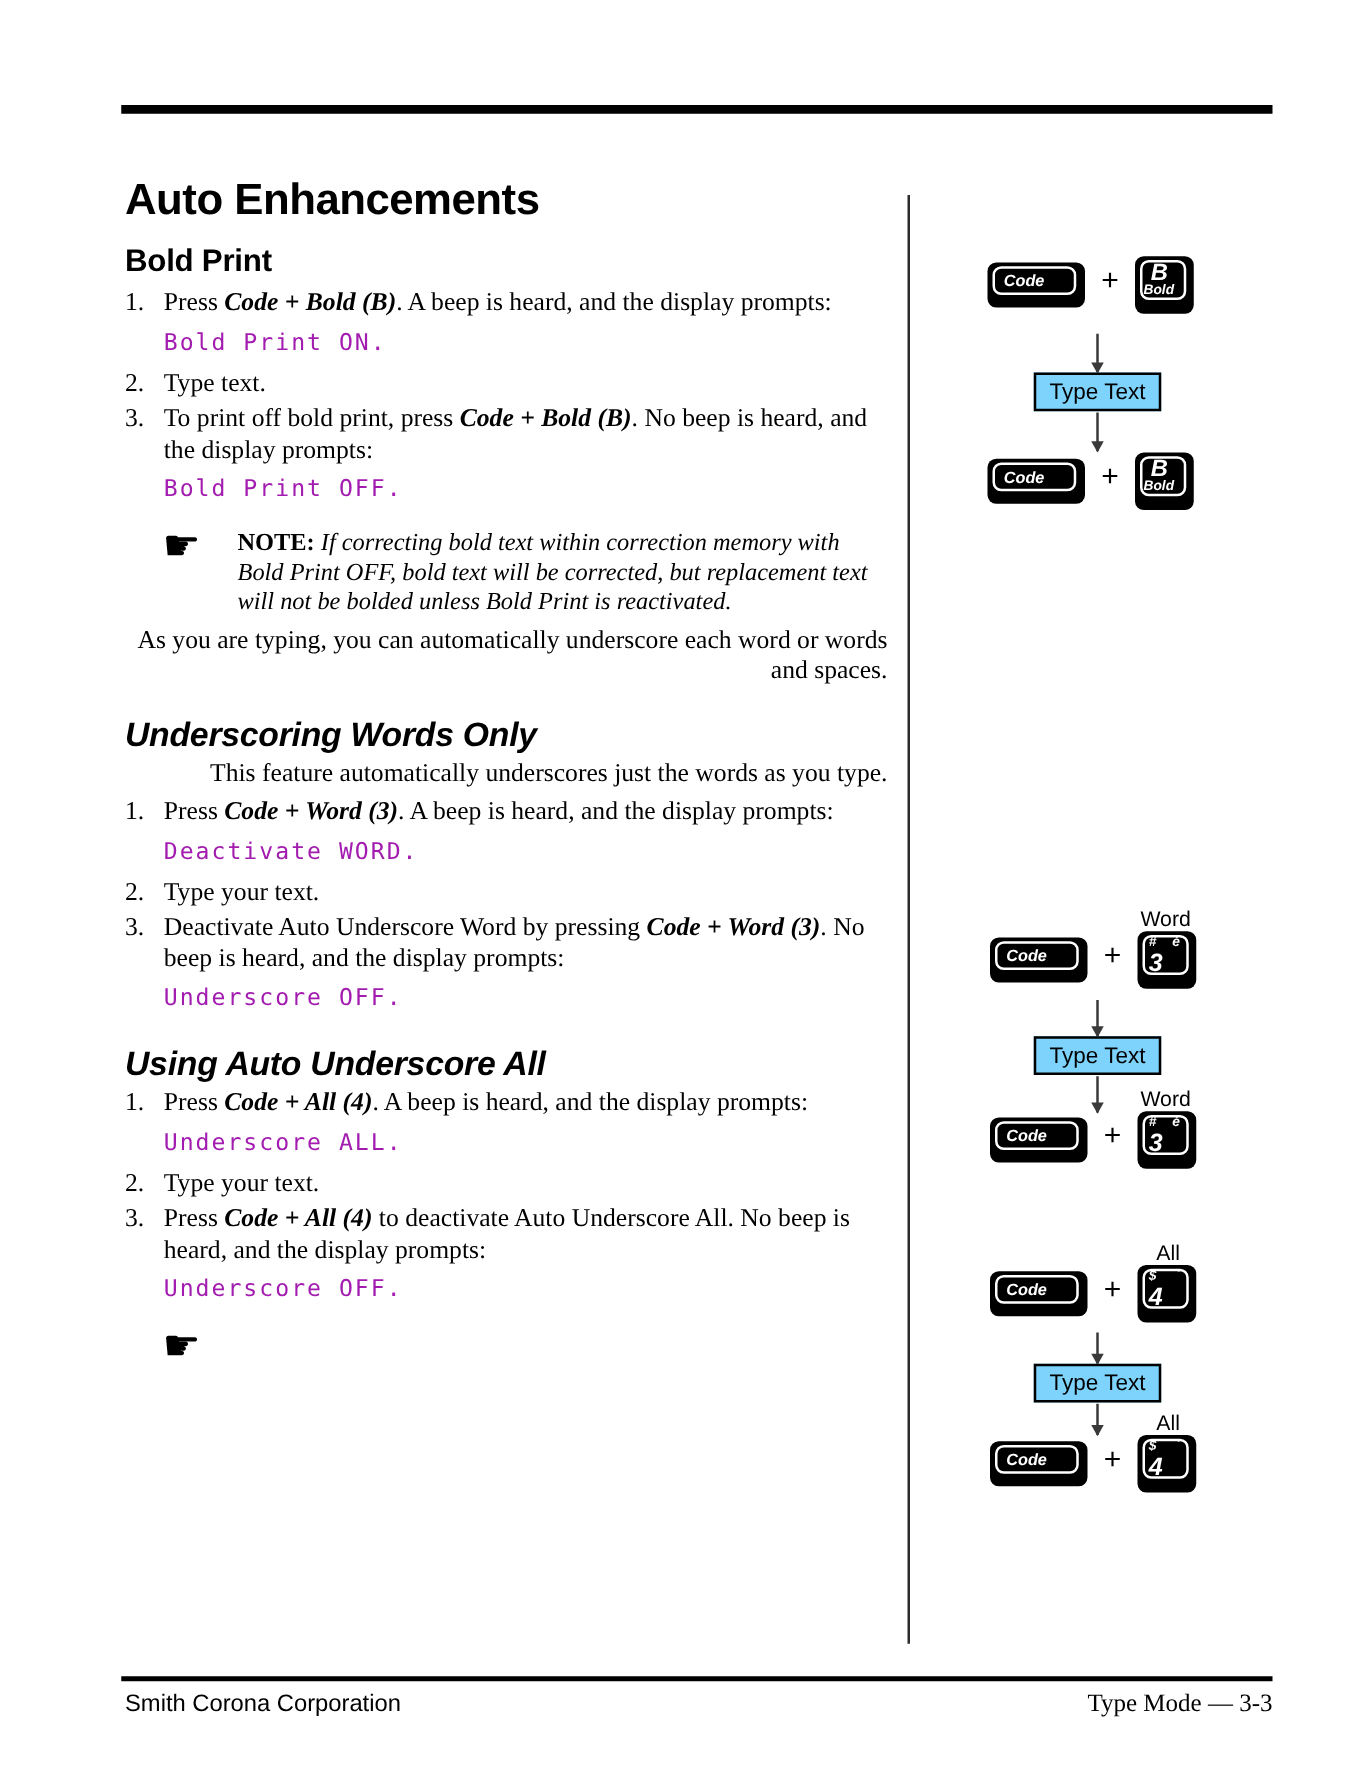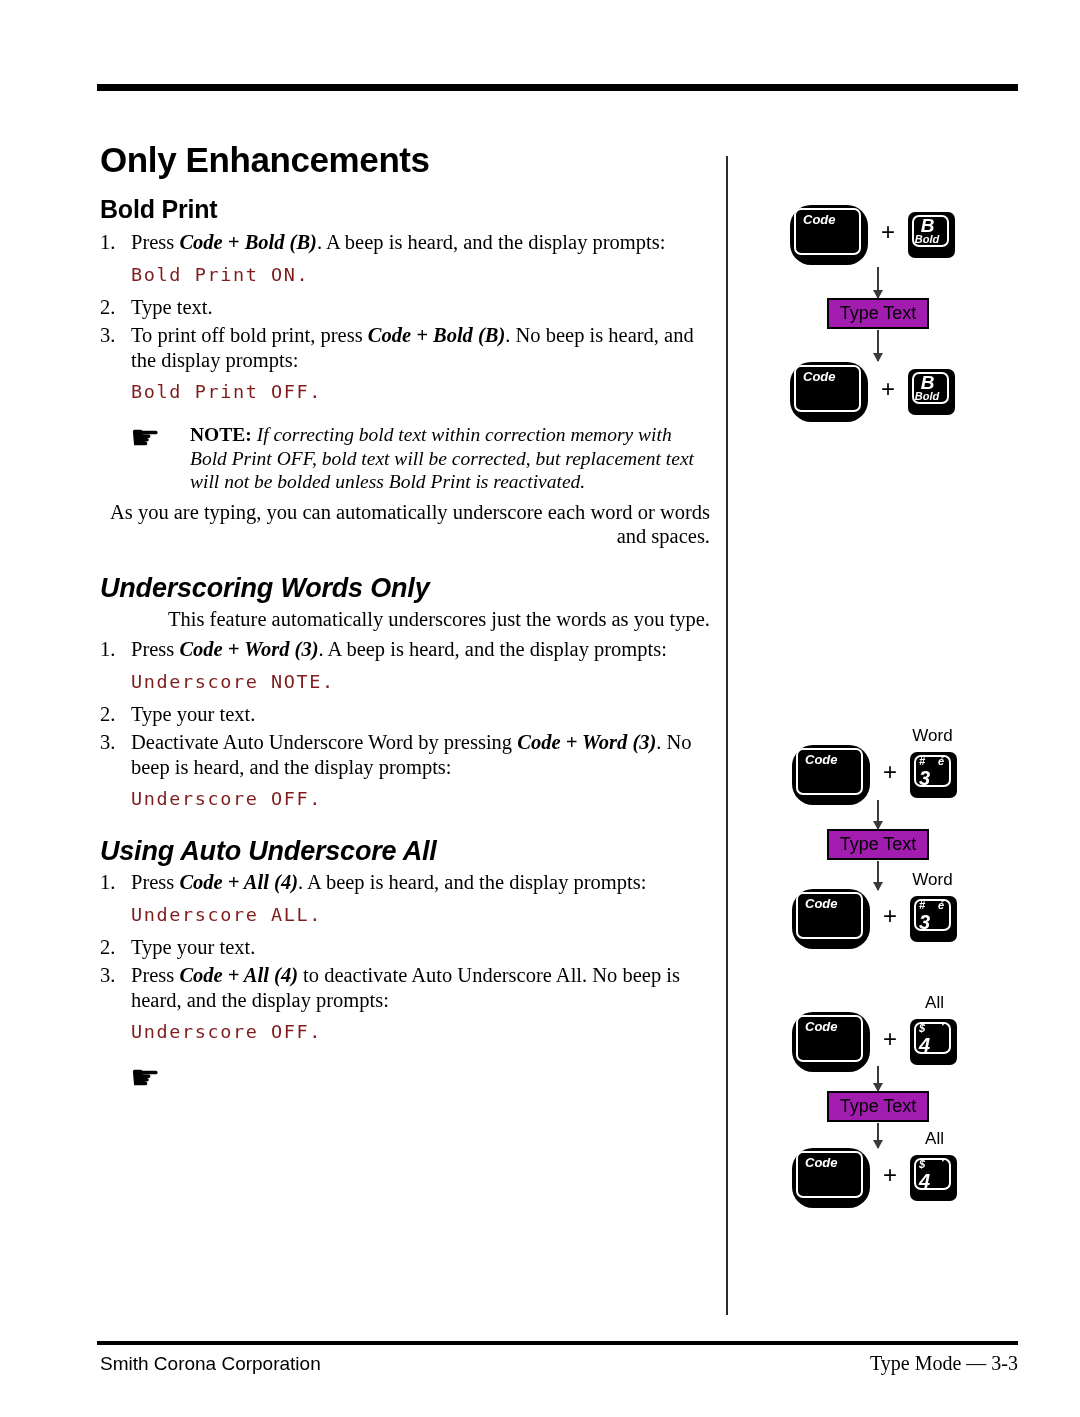--- a/index.html
+++ b/index.html
@@ -77,21 +77,21 @@
     line-height:24.5px;
   }
   .step-num { width:31px; flex:0 0 31px; }
   .step-txt { flex:1 1 auto; }
 
   .prompt {
     font-family:"DejaVu Sans Mono", monospace;
     font-size:18.5px;
     line-height:26px;
     letter-spacing:1.6px;
-    color:#7f1d1d;
+    color:#a21caf;
     margin:7px 0 7px 31px;
   }
 
   em.kb { font-style:italic; font-weight:bold; }
 
   
   .note {
     display:flex;
     margin:18px 0 0 30px;
     align-items:flex-start;
@@ -123,21 +123,21 @@
     border-radius:7px;
     flex:0 0 auto;
   }
   .key .cap {
     position:absolute;
     left:4px; right:7px; top:3px; bottom:10px;
     border:2px solid #fff;
     border-radius:7px;
   }
 
-  .key.code { width:78px; height:60px;border-radius:21px; }
+  .key.code { width:78px; height:36px; }
   .key.code .cap-label {
     position:absolute; left:13px; top:7px;
     font-family:"Liberation Sans", sans-serif;
     font-style:italic; font-weight:bold;
     font-size:13px; color:#fff;
   }
 
   .key.sq { width:47px; height:46px; }
   .key.sq .cap { left:4px; right:6px; top:3px; bottom:11px; }
 
@@ -187,21 +187,21 @@
     font-family:"Liberation Sans", sans-serif;
     font-size:17px;
     line-height:17px;
     color:#000;
     text-align:center;
   }
 
   .typetext-box {
     position:absolute;
     border:2px solid #000;
-    background:#a21caf;
+    background:#7dd3fc;
     font-family:"Liberation Sans", sans-serif;
     font-size:18px;
     line-height:27px;
     text-align:center;
     height:31px;
     width:102px;
   }
 
   .arrow {
     position:absolute;
@@ -235,21 +235,21 @@
 </head>
 <body>
 
 <div class="page">
 
   <div class="top-rule"></div>
   <div class="v-divider"></div>
 
   <div class="col-left">
 
-    <h1 class="chapter">Only Enhancements</h1>
+    <h1 class="chapter">Auto Enhancements</h1>
 
     <h2 class="section">Bold Print</h2>
 
     <ol class="steps">
       <li>
         <div class="step-row">
           <span class="step-num">1.</span>
           <span class="step-txt"><span>Press </span><em class="kb">Code + Bold (B)</em><span>. A beep is heard, and the display prompts:</span></span>
         </div>
       </li>
@@ -282,21 +282,21 @@
     <p class="body">This feature automatically underscores just the words as you type.</p>
 
     <ol class="steps">
       <li>
         <div class="step-row">
           <span class="step-num">1.</span>
           <span class="step-txt"><span>Press </span><em class="kb">Code + Word (3)</em><span>. A beep is heard, and the display prompts:</span></span>
         </div>
       </li>
     </ol>
-    <div class="prompt">Underscore NOTE.</div>
+    <div class="prompt">Deactivate WORD.</div>
     <ol class="steps">
       <li>
         <div class="step-row">
           <span class="step-num">2.</span>
           <span class="step-txt">Type your text.</span>
         </div>
       </li>
       <li>
         <div class="step-row">
           <span class="step-num">3.</span>

